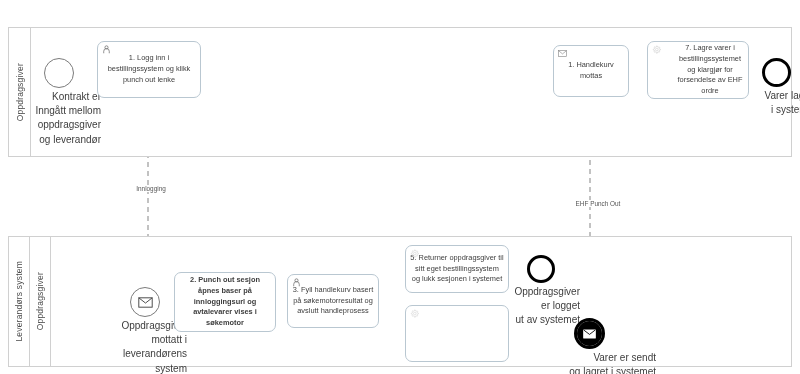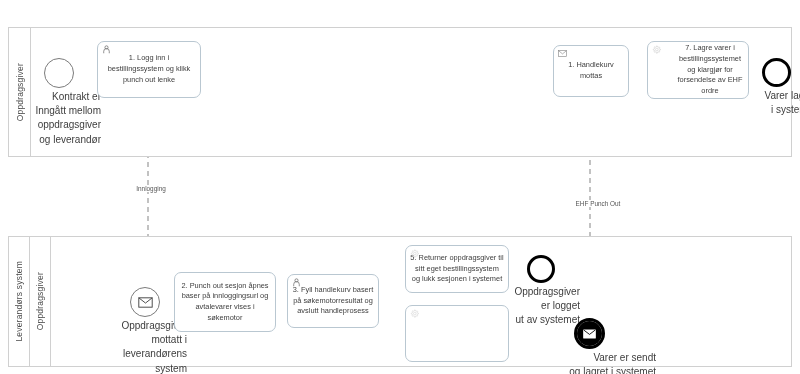--- a/index.html
+++ b/index.html
@@ -178,21 +178,21 @@
   <div class="flow-label" style="left:561px;top:200px;width:70px;">EHF Punch Out</div>
 
   <div class="event ev-msg-start" style="left:130px;top:287px;width:30px;height:30px;">
     <svg viewBox="0 0 16 12" style="width:15px;height:11px;">
       <rect x="0.7" y="0.9" width="14.6" height="10.2" fill="none" stroke="#3f3f3f" stroke-width="1"></rect>
       <path d="M0.7,0.9 L8,6.6 L15.3,0.9" fill="none" stroke="#3f3f3f" stroke-width="1"></path>
     </svg>
   </div>
   <div class="ev-label" style="left:103px;top:319px;width:84px;">Oppdragsgiver<br>mottatt i<br>leverandørens<br>system</div>
 
-  <div class="task" style="left:174px;top:272px;width:102px;height:60px;">
+  <div class="task" style="left:174px;top:272px;width:102px;height:60px;font-weight:bold;">
     <span class="tasktext">2. Punch out sesjon åpnes baser på innloggingsurl og avtalevarer vises i søkemotor</span>
   </div>
 
   <div class="task" style="left:287px;top:274px;width:92px;height:54px;">
     <svg class="task-icon" viewBox="0 0 12 12">
       <circle cx="6" cy="3.2" r="2.1" fill="none" stroke="#6b6b6b" stroke-width="1"></circle>
       <path d="M2.3,11 L2.3,8.4 A3.7,3.7 0 0 1 9.7,8.4 L9.7,11" fill="none" stroke="#6b6b6b" stroke-width="1"></path>
     </svg>
     <span class="tasktext">3. Fyll handlekurv basert på søkemotorresultat og avslutt handleprosess</span>
   </div>

